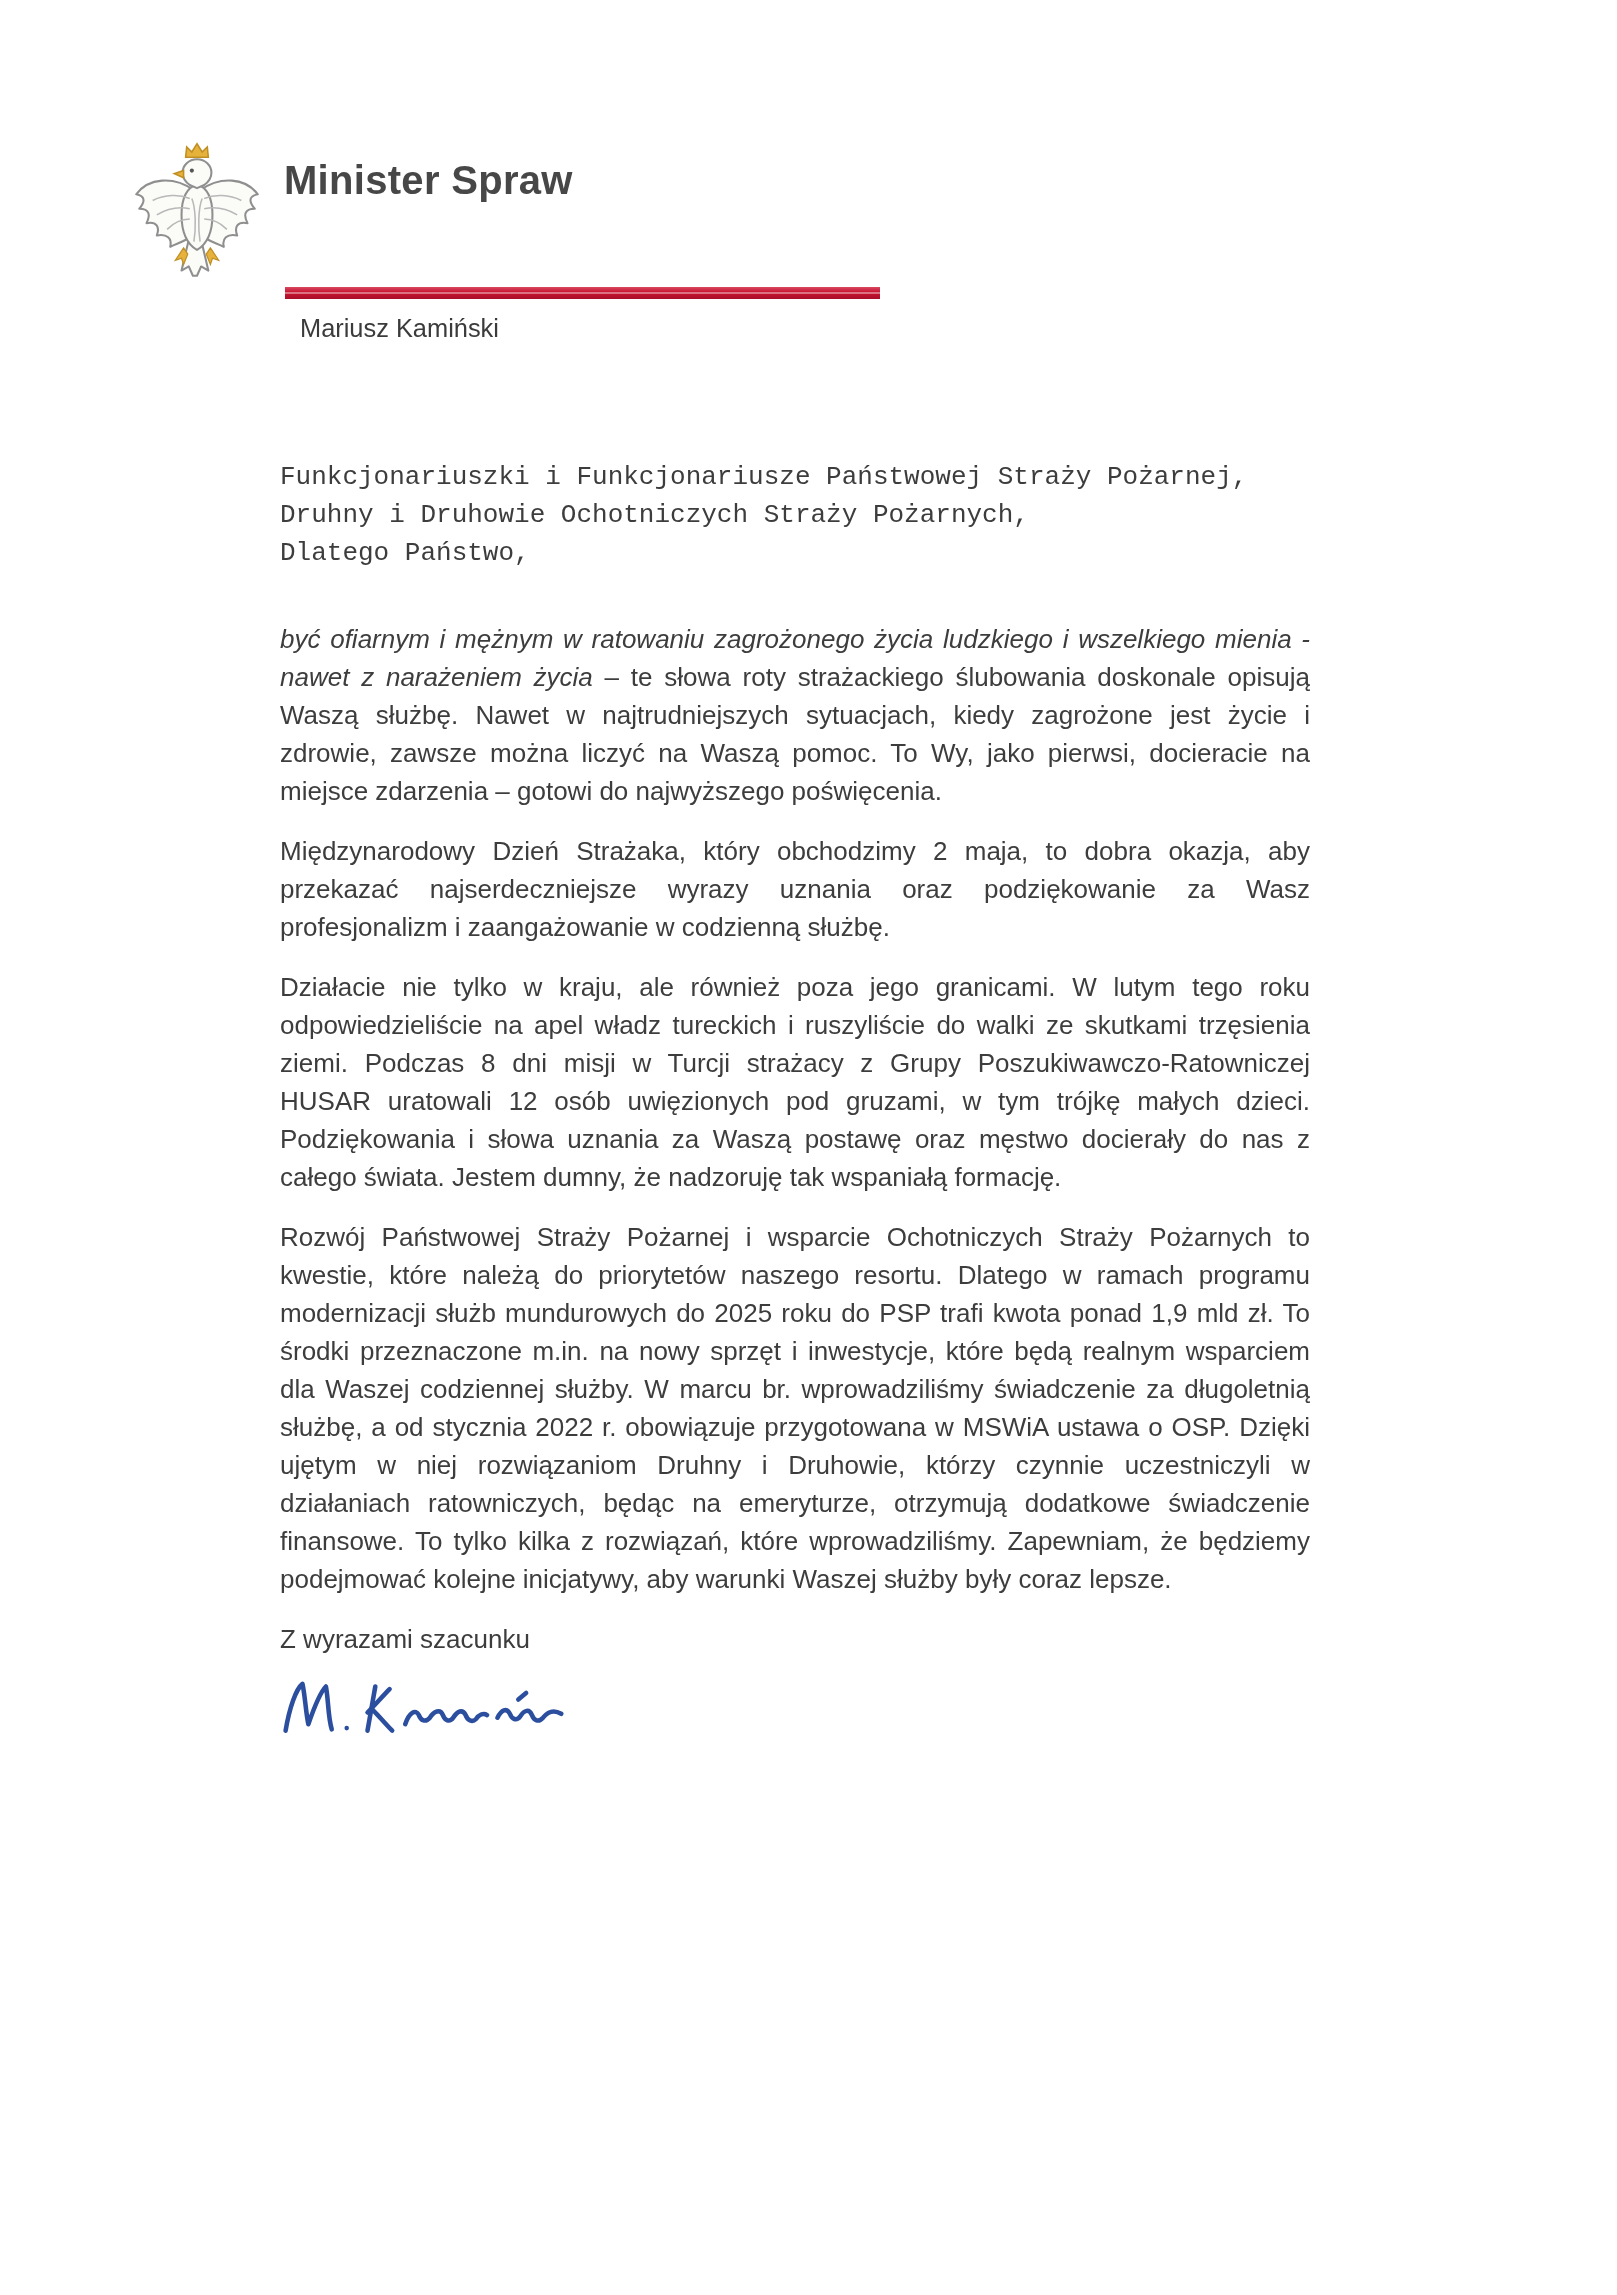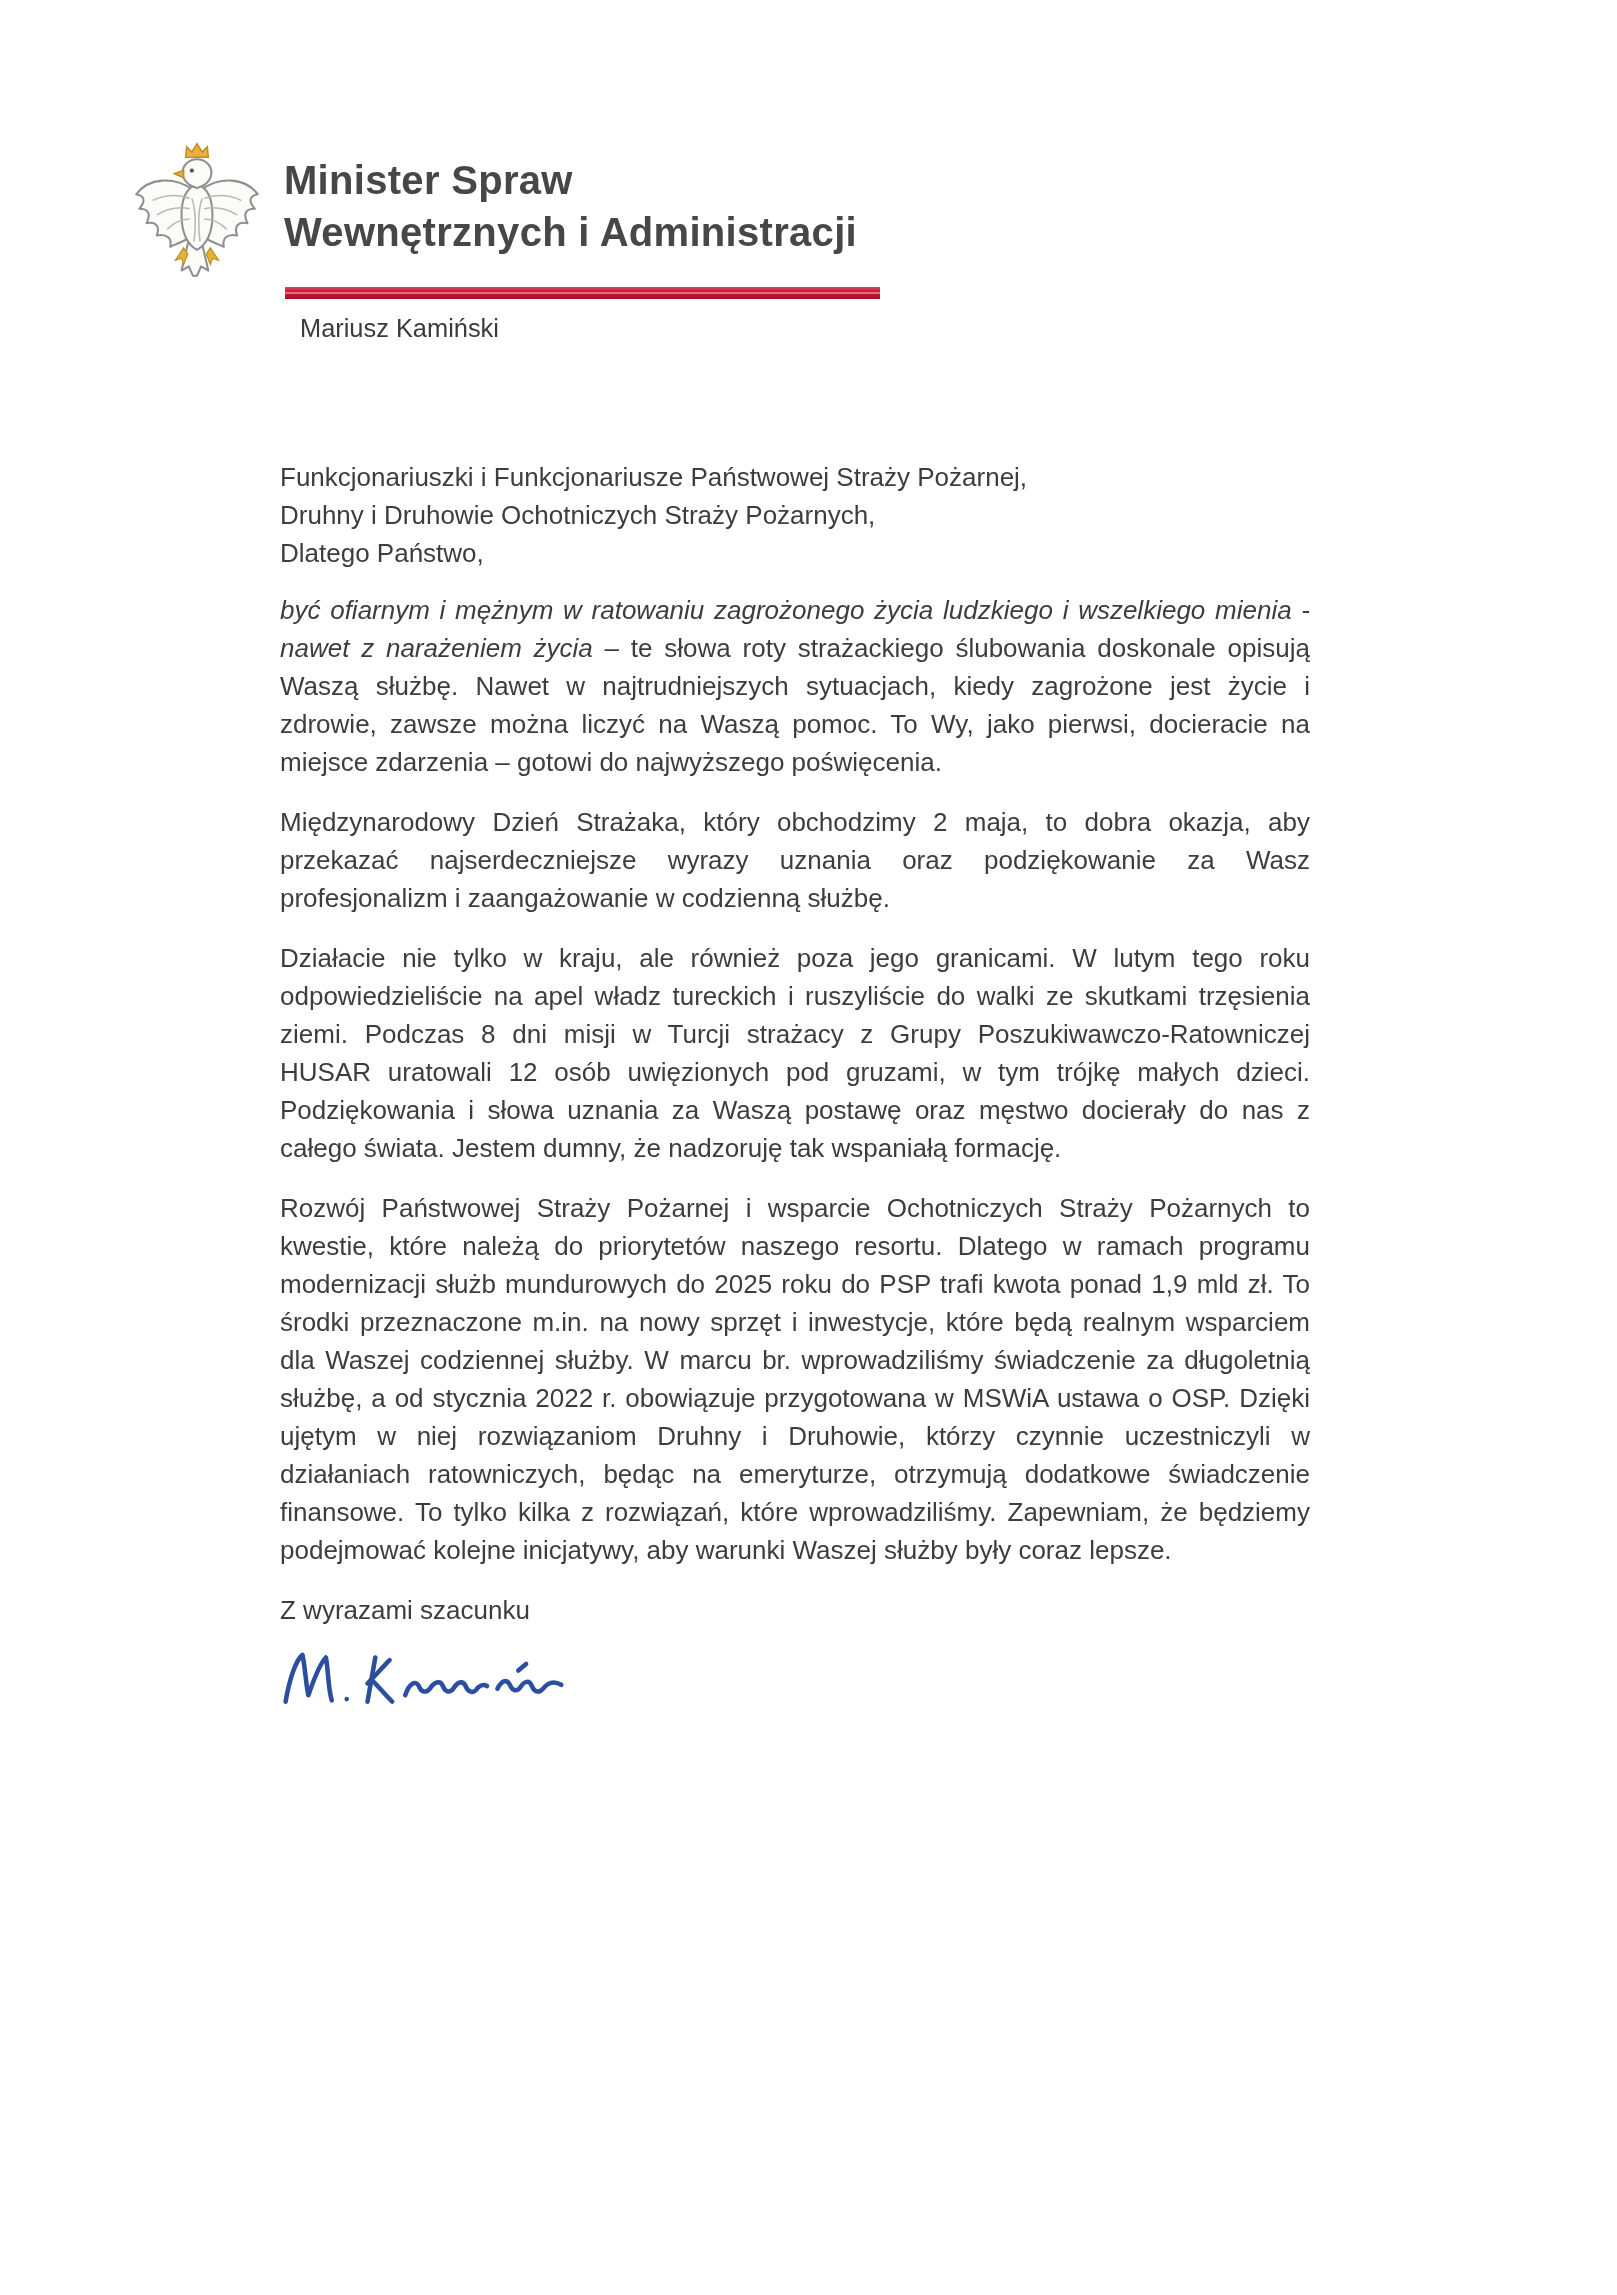--- a/index.html
+++ b/index.html
@@ -33,21 +33,21 @@
     position: absolute; left: 300px; top: 314px;
     font-size: 25.4px; color: #3b3b3b;
   }
   .letter-body {
     position: absolute; left: 280px; top: 458px;
     width: 1030px;
     font-size: 26px; line-height: 38px;
     color: #3d3d3d;
     text-align: justify;
   }
-  .salutation { margin-bottom: 19px; }
+  .salutation { margin-bottom: 48px; font-family: Liberation Mono, monospace; }
   .salutation div { line-height: 38px; }
   .para { margin: 0 0 22px 0; }
   .lead-italic { font-style: italic; }
   .closing { margin: 0 0 5.2px 0; }
   .signature { display: block; margin-top: 9px; margin-left: -3.9px; }
 </style>
 </head>
 <body>
 
 <div class="page">
@@ -72,21 +72,20 @@
     </g>
     <path d="M52 29 L43 32 L52 36 Z" fill="#e7b23c" stroke="#bf8f23" stroke-width="1.5"></path>
     <circle cx="60" cy="29" r="2" fill="#555"></circle>
     <path d="M54 16 L55 6 L60 11 L65 3 L70 11 L75 6 L76 16 Z" fill="#e7b23c" stroke="#bf8f23" stroke-width="1.5"></path>
     <path d="M52 104 l-8 12 6 -2 2 6 4 -10 z" fill="#e7b23c" stroke="#bf8f23" stroke-width="1.2"></path>
     <path d="M78 104 l8 12 -6 -2 -2 6 -4 -10 z" fill="#e7b23c" stroke="#bf8f23" stroke-width="1.2"></path>
   </svg>
 
   <div class="ministry-title">
     <div>Minister Spraw</div>
-    <div>Wewnętrznych i Administracji</div>
   </div>
 
   <div class="flag-bar"></div>
 
   <div class="minister-name">Mariusz Kamiński</div>
 
   <div class="letter-body">
 
     <div class="salutation">
       <div>Funkcjonariuszki i Funkcjonariusze Państwowej Straży Pożarnej,</div>

